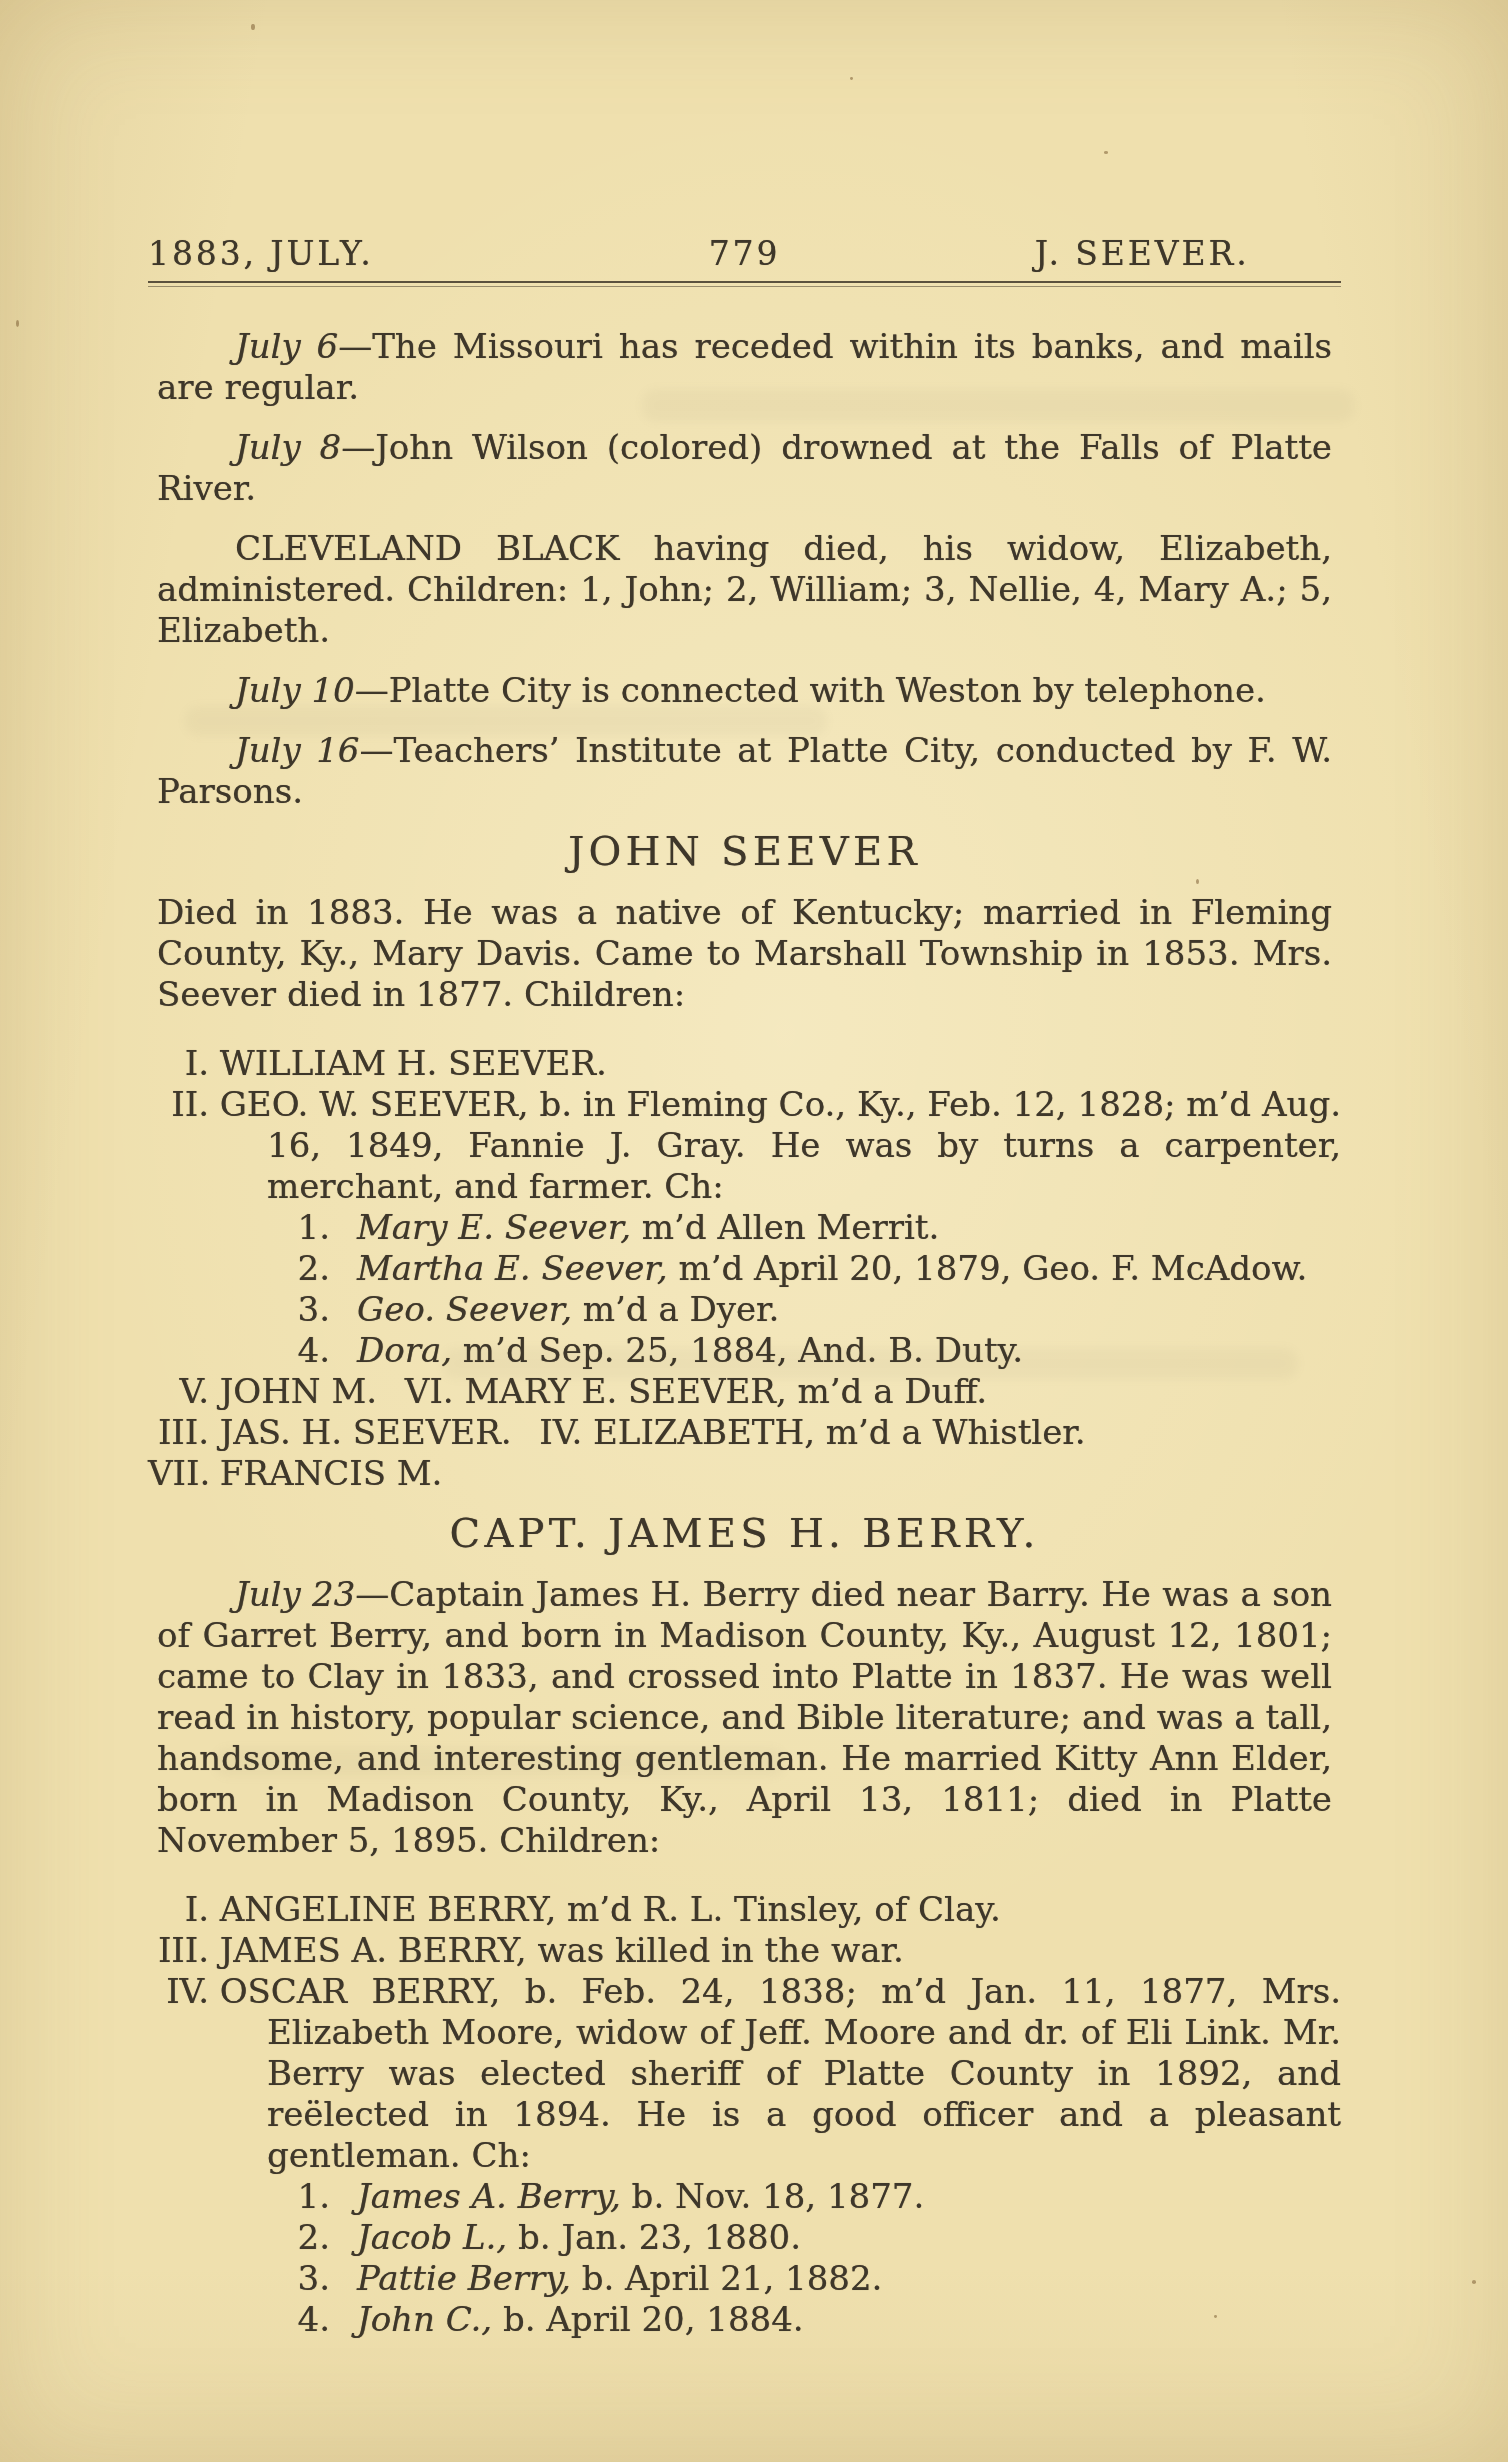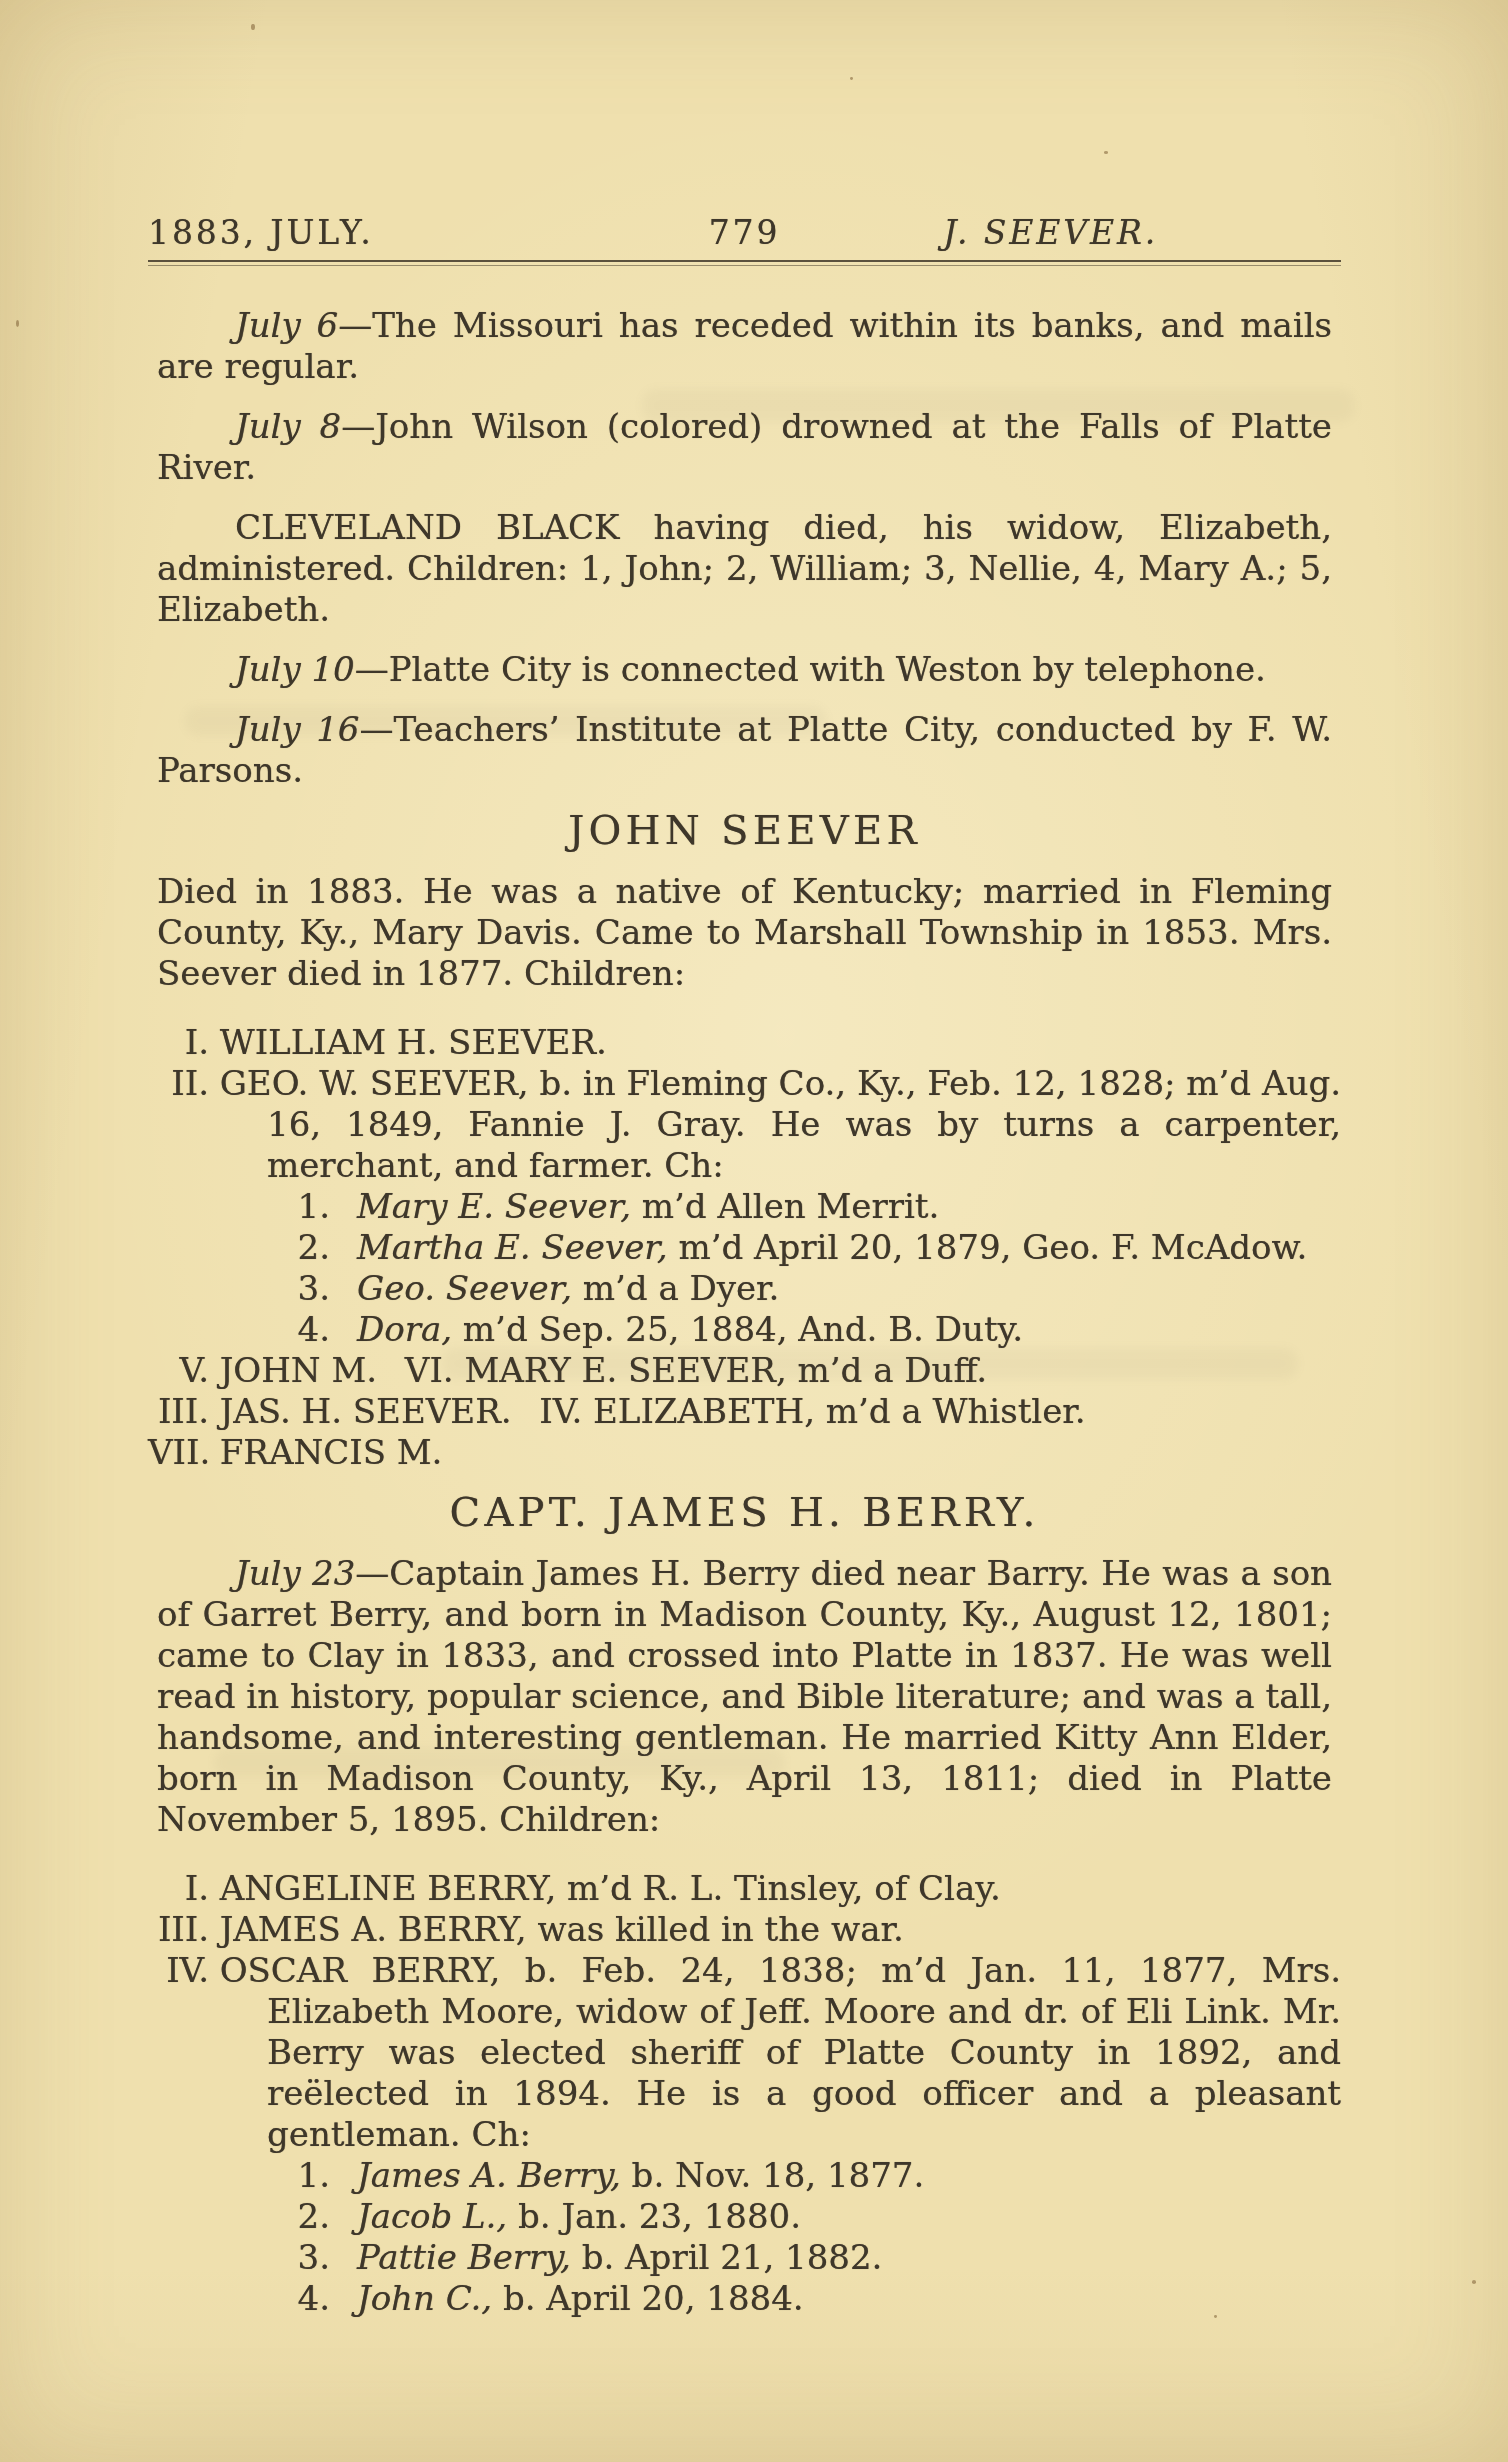--- a/index.html
+++ b/index.html
@@ -25,24 +25,25 @@
     font-size:34px;
     line-height:41px;
     text-align:justify;
     text-shadow: 0 0 0.7px rgba(62,53,40,0.55), 0.4px 0.4px 0.4px rgba(62,53,40,0.25);
   }
   
   .runhead {
     display:flex; justify-content:space-between; align-items:baseline;
     font-size:33px; line-height:37px; letter-spacing:2.9px;
     text-align:left;
+    margin-top:21px;
   }
   .runhead .centercell { flex:1; text-align:center; }
   .runhead .leftcell, .runhead .rightcell { flex:1; }
-  .runhead .rightcell { text-align:left;font-style:italic; }
+  .runhead .rightcell { text-align:center; }
   .head-rule {
     margin-top:9.3px;
     height:2.9px;
     border-top:2.1px solid rgba(66,57,42,0.85);
     border-bottom:1.4px solid rgba(66,57,42,0.50);
   }
   
   p.para { margin:19px 9px; }
   p.first { margin-top:39px; }
   p.indent { text-indent:78px; }

